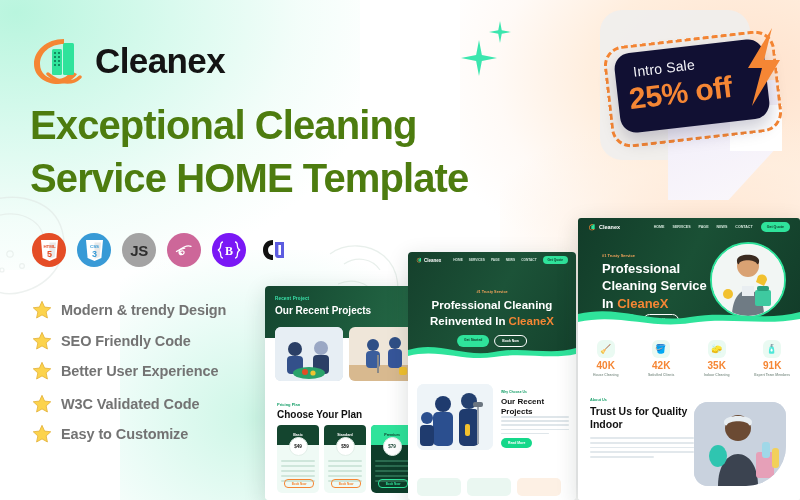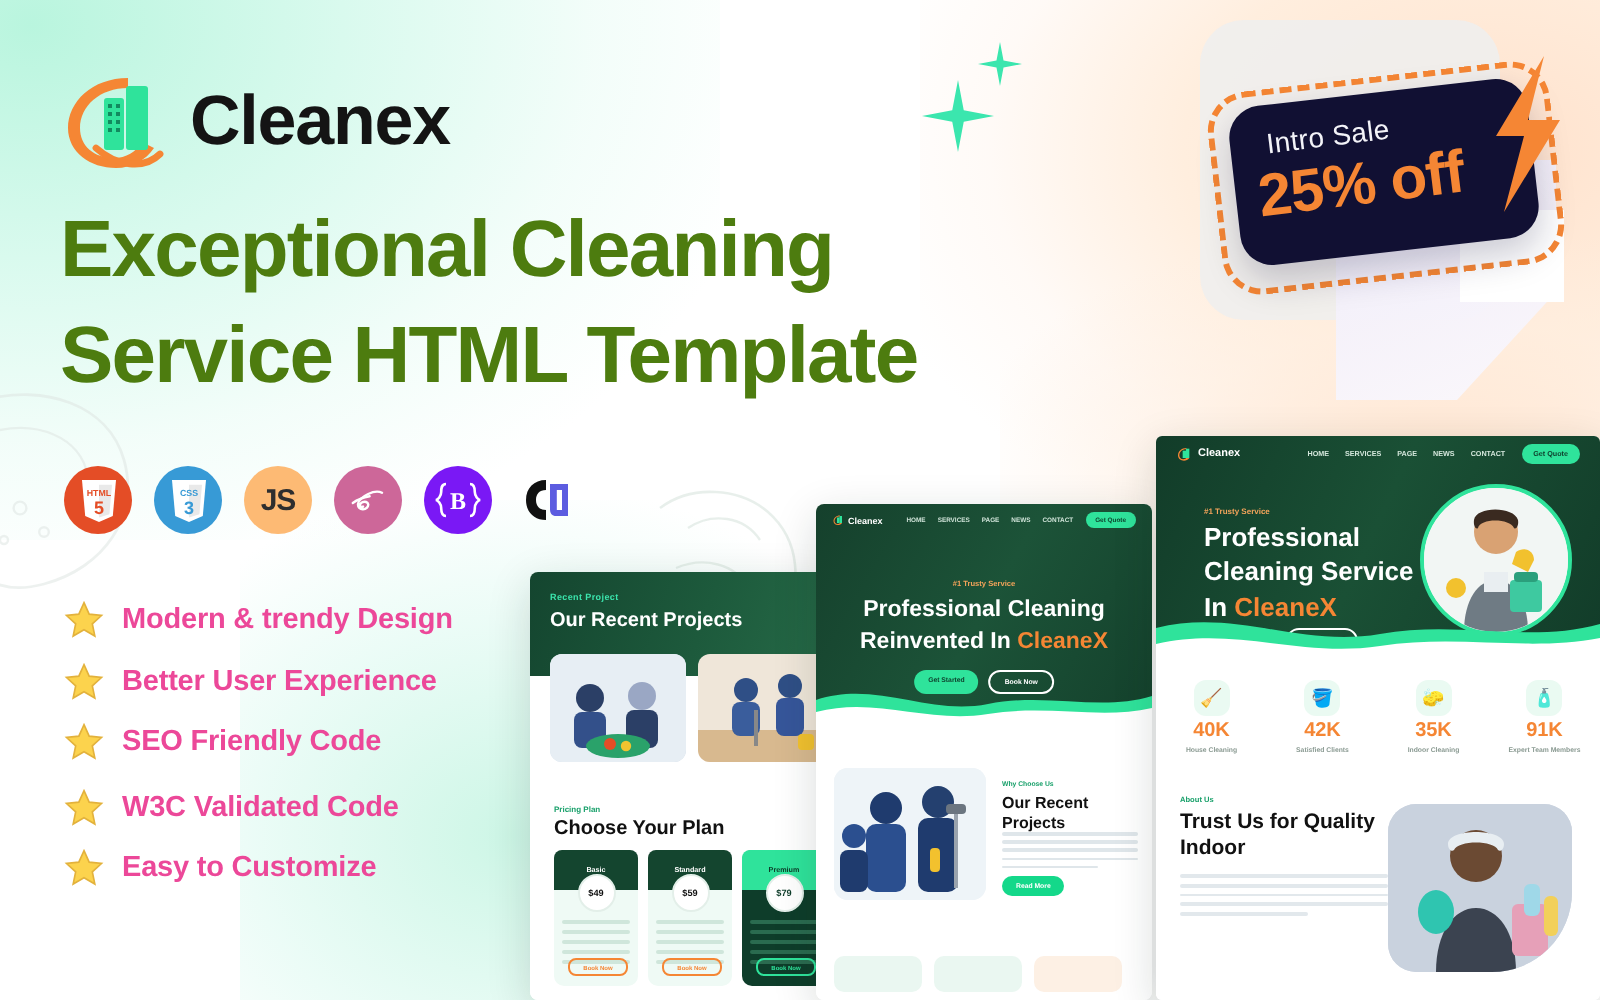--- a/index.html
+++ b/index.html
@@ -73,21 +73,21 @@
   
   .techs{position:absolute;left:32px;top:233px;display:flex;align-items:center;gap:11px;}
   .tech{width:34px;height:34px;border-radius:50%;display:flex;align-items:center;justify-content:center;position:relative;}
   .tech.plain{background:transparent;}
   .tech-label{font-weight:700;color:#fff;font-size:13px;}
 
   
   .features{position:absolute;left:32px;top:300px;display:flex;flex-direction:column;gap:10.5px;}
   .feature{display:flex;align-items:center;gap:9px;}
   .star{width:20px;height:20px;flex:0 0 20px;}
-  .feature-text{font-size:14.5px;font-weight:700;color:#ec4899;letter-spacing:-.1px;}
+  .feature-text{font-size:14.5px;font-weight:700;color:#737373;letter-spacing:-.1px;}
 
   
   .sale{position:absolute;left:607px;top:32px;width:172px;height:110px;}
   .sale-dash{
     position:absolute;left:0;top:6px;width:166px;height:96px;border-radius:20px;
     border:3px dashed #f58634;transform:rotate(-6.5deg);
   }
   .sale-card{
     position:absolute;left:10px;top:14px;width:150px;height:80px;border-radius:16px;
     background:#111033;transform:rotate(-6.5deg);
@@ -255,41 +255,41 @@
             <rect x="28" y="31" width="2" height="2"></rect>
         </g>
         <path d="M18 41 C28 50, 42 52, 50 44" stroke="#f58634" stroke-width="3.4" fill="none" stroke-linecap="round"></path>
       </svg>
     </div>
     <div class="brand-name">Cleanex</div>
   </div>
 
   <div class="headline">
     <span>Exceptional Cleaning</span>
-    <span>Service HTML Template</span>
+    <span>Service HOME Template</span>
   </div>
 
   <div class="techs">
     <div class="tech" style="background:#e44d26">
       <svg width="19" height="21" viewBox="0 0 19 21">
           <path d="M1 0h17l-1.6 18L9.5 21 2.6 18Z" fill="#fff"></path>
           <path d="M9.5 2.4v16.3l5.2-1.6L16 2.4Z" fill="#e9e9e9"></path>
           <text x="9.5" y="8" font-size="4.4" font-family="Liberation Sans, sans-serif" font-weight="700" fill="#e44d26" text-anchor="middle">HTML</text>
           <text x="9.5" y="17" font-size="9" font-family="Liberation Sans, sans-serif" font-weight="700" fill="#e44d26" text-anchor="middle">5</text>
         </svg>
     </div>
     <div class="tech" style="background:#379ad6">
       <svg width="19" height="21" viewBox="0 0 19 21">
           <path d="M1 0h17l-1.6 18L9.5 21 2.6 18Z" fill="#fff"></path>
           <path d="M9.5 2.4v16.3l5.2-1.6L16 2.4Z" fill="#e9e9e9"></path>
           <text x="9.5" y="8" font-size="4.4" font-family="Liberation Sans, sans-serif" font-weight="700" fill="#379ad6" text-anchor="middle">CSS</text>
           <text x="9.5" y="17" font-size="9" font-family="Liberation Sans, sans-serif" font-weight="700" fill="#379ad6" text-anchor="middle">3</text>
         </svg>
     </div>
-    <div class="tech" style="background:#fdba74">
+    <div class="tech" style="background:#a3a3a3">
       <span class="tech-label" style="color:#2e2e2e;font-size:15px;letter-spacing:-.5px">JS</span>
     </div>
     <div class="tech" style="background:#cd6799">
       <svg width="22" height="16" viewBox="0 0 22 16" fill="none">
         <path d="M18 4.4c-1.7-.9-4.4-.6-6.9.6C8.3 6.3 6.2 8.2 6 10.1c-.1 1.5 1 2.7 2.5 2.6 1.6-.1 2.8-1.4 2.6-2.6-.2-1.1-1.6-1.5-2.8-1-1 .4-1.5 1.3-1.2 1.9.2.5.9.6 1.4.3" stroke="#fff" stroke-width="1.2" stroke-linecap="round"></path>
         <path d="M3.4 9.5c1.9-1.4 5.5-2.9 8.4-3.4" stroke="#fff" stroke-width="1.2" stroke-linecap="round"></path>
       </svg>
     </div>
     <div class="tech" style="background:#7a18f5">
       <svg width="24" height="18" viewBox="0 0 24 18" fill="none">
@@ -311,27 +311,27 @@
     <div class="feature">
       <svg class="star" viewBox="0 0 24 24">
           <path d="M12 1.6l3.1 6.9 7.4.8-5.5 5 1.5 7.3-6.5-3.7-6.5 3.7 1.5-7.3-5.5-5 7.4-.8z" fill="#fcd34d" stroke="#e3b23c" stroke-width="1"></path>
         </svg>
       <span class="feature-text">Modern &amp; trendy Design</span>
     </div>
     <div class="feature">
       <svg class="star" viewBox="0 0 24 24">
           <path d="M12 1.6l3.1 6.9 7.4.8-5.5 5 1.5 7.3-6.5-3.7-6.5 3.7 1.5-7.3-5.5-5 7.4-.8z" fill="#fcd34d" stroke="#e3b23c" stroke-width="1"></path>
         </svg>
-      <span class="feature-text">Better User Experience</span>
+      <span class="feature-text">SEO Friendly Code</span>
     </div>
     <div class="feature">
       <svg class="star" viewBox="0 0 24 24">
           <path d="M12 1.6l3.1 6.9 7.4.8-5.5 5 1.5 7.3-6.5-3.7-6.5 3.7 1.5-7.3-5.5-5 7.4-.8z" fill="#fcd34d" stroke="#e3b23c" stroke-width="1"></path>
         </svg>
-      <span class="feature-text">SEO Friendly Code</span>
+      <span class="feature-text">Better User Experience</span>
     </div>
     <div class="feature" style="margin-top:2px">
       <svg class="star" viewBox="0 0 24 24">
           <path d="M12 1.6l3.1 6.9 7.4.8-5.5 5 1.5 7.3-6.5-3.7-6.5 3.7 1.5-7.3-5.5-5 7.4-.8z" fill="#fcd34d" stroke="#e3b23c" stroke-width="1"></path>
         </svg>
       <span class="feature-text">W3C Validated Code</span>
     </div>
     <div class="feature">
       <svg class="star" viewBox="0 0 24 24">
           <path d="M12 1.6l3.1 6.9 7.4.8-5.5 5 1.5 7.3-6.5-3.7-6.5 3.7 1.5-7.3-5.5-5 7.4-.8z" fill="#fcd34d" stroke="#e3b23c" stroke-width="1"></path>

